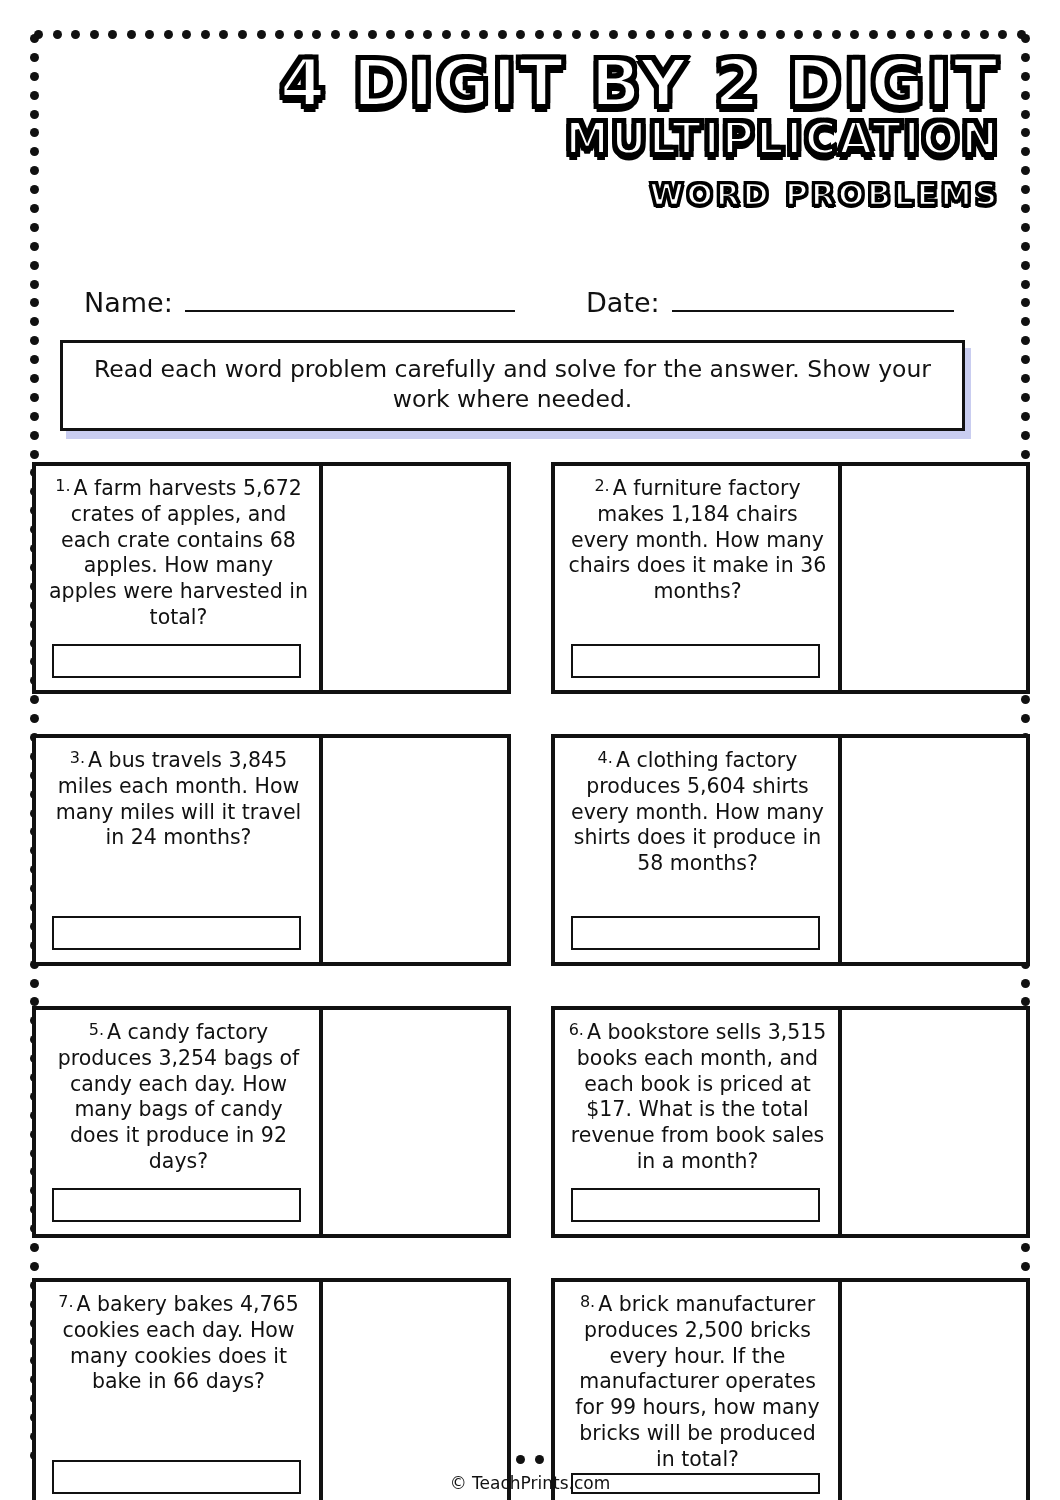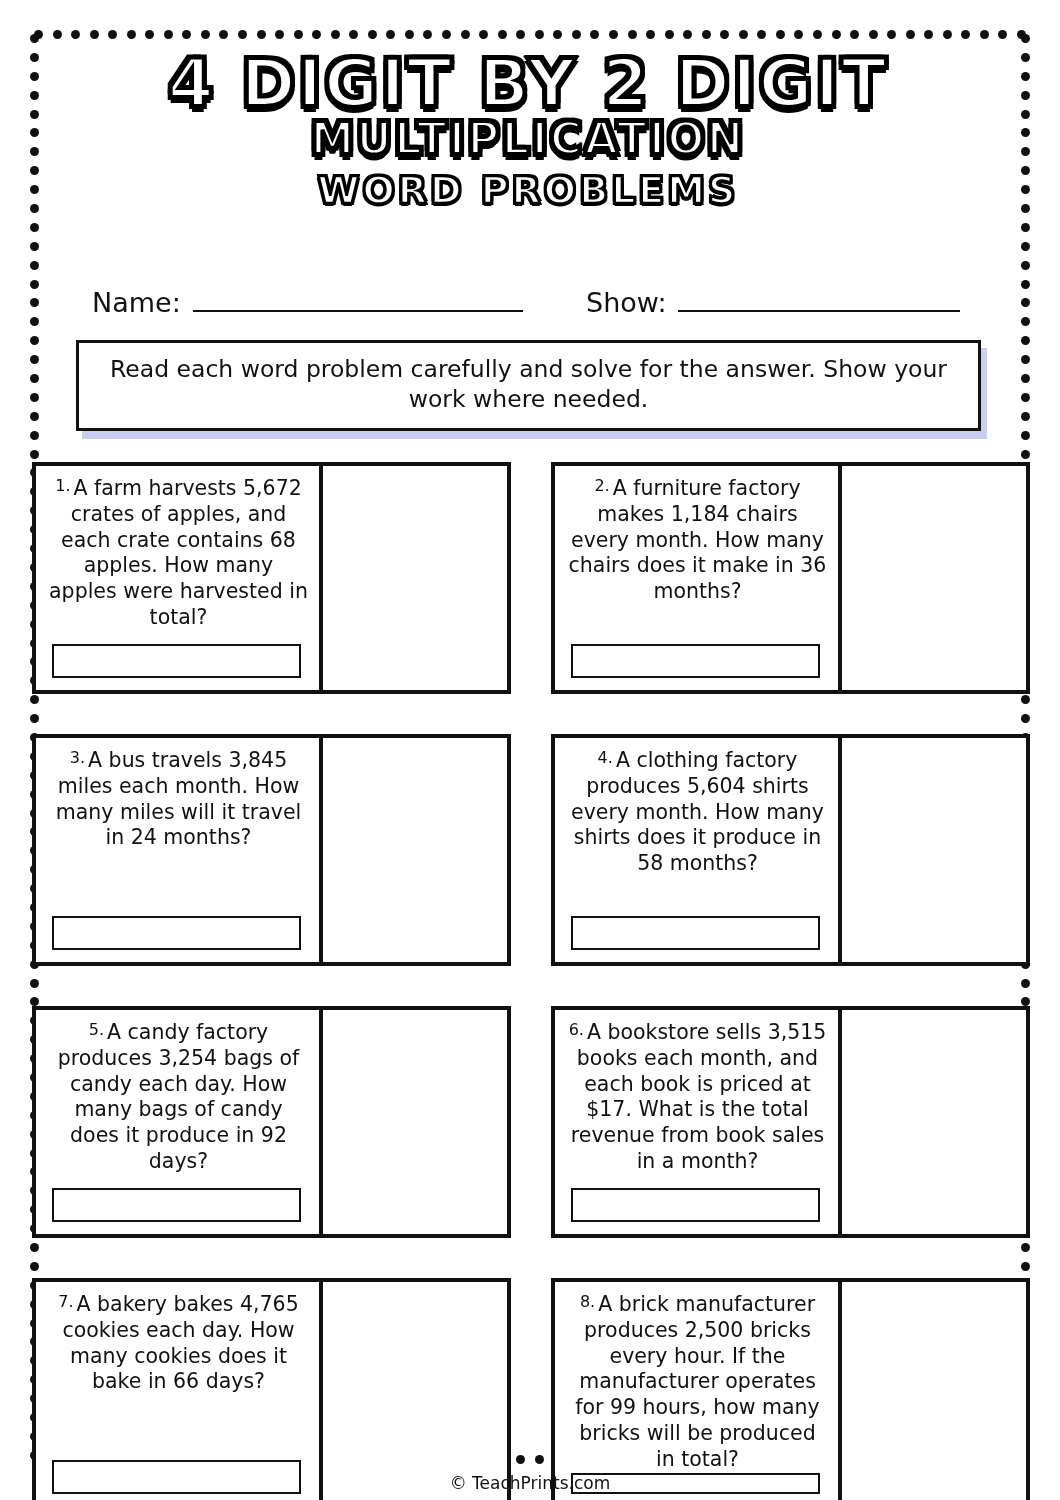--- a/index.html
+++ b/index.html
@@ -45,21 +45,21 @@
   .dots-bottom { left: 34px; right: 34px; bottom: 36px; }
   .dots-left   { left: 30px; top: 34px; bottom: 40px; }
   .dots-right  { right: 30px; top: 34px; bottom: 40px; }
 
   
   .title-wrap {
     position: absolute;
     left: 56px;
     right: 60px;
     top: 52px;
-    text-align: center;
+    text-align: right;
   }
   .title-line {
     font-family: "DejaVu Sans", sans-serif;
     font-weight: bold;
     letter-spacing: 2px;
     color: #ffffff;
     text-transform: uppercase;
     line-height: 0.97;
   }
   .t1 {
@@ -71,22 +71,22 @@
   }
   .t2 {
     font-size: 44px;
     margin-top: 2px;
     -webkit-text-stroke: 4px #000;
     text-shadow:
       3px 3px 0 #000, -3px 3px 0 #000, 3px -3px 0 #000, -3px -3px 0 #000,
       0 6px 0 #000;
   }
   .t3 {
-    font-size: 38px;
-    margin-top: 11px;
+    font-size: 31px;
+    margin-top: 18px;
     letter-spacing: 3px;
     -webkit-text-stroke: 2.5px #000;
     text-shadow:
       2px 2px 0 #000, -2px 2px 0 #000, 2px -2px 0 #000, -2px -2px 0 #000,
       0 3px 0 #000;
   }
 
   
   .namedate {
     position: absolute;
@@ -95,40 +95,40 @@
     top: 287px;
     height: 40px;
   }
   .nd-group {
     position: absolute;
     display: flex;
     align-items: baseline;
     font-size: 27px;
     color: #111;
   }
-  .nd-name { left: 14px; }
+  .nd-name { left: 6px; }
   .nd-date { left: 508px; }
   .nd-label {
     font-family: "DejaVu Sans", sans-serif;
     font-weight: 400;
     white-space: nowrap;
   }
   .nd-rule {
     display: inline-block;
     border-bottom: 2.5px solid #111;
     margin-left: 12px;
     height: 20px;
   }
   .nd-rule.name { width: 330px; }
   .nd-rule.date { width: 282px; }
 
   
   .instructions {
     position: absolute;
-    left: 76px;
+    left: 60px;
     top: 340px;
     width: 905px;
     box-sizing: border-box;
     border: 3.5px solid #111;
     background: #fff;
     padding: 11px 18px 14px 18px;
     text-align: center;
     font-size: 23.5px;
     line-height: 1.28;
     color: #111;
@@ -476,21 +476,21 @@
     <div class="title-line t2">MULTIPLICATION</div>
     <div class="title-line t3">WORD PROBLEMS</div>
   </div>
 
   <div class="namedate">
     <div class="nd-group nd-name">
       <span class="nd-label">Name:</span>
       <span class="nd-rule name"></span>
     </div>
     <div class="nd-group nd-date">
-      <span class="nd-label">Show:</span>
+      <span class="nd-label">Date:</span>
       <span class="nd-rule date"></span>
     </div>
   </div>
 
   <div class="instructions">Read each word problem carefully and solve for the answer. Show your work where needed.</div>
 
   <div class="grid">
 
     <div class="card">
       <div class="q-side">

